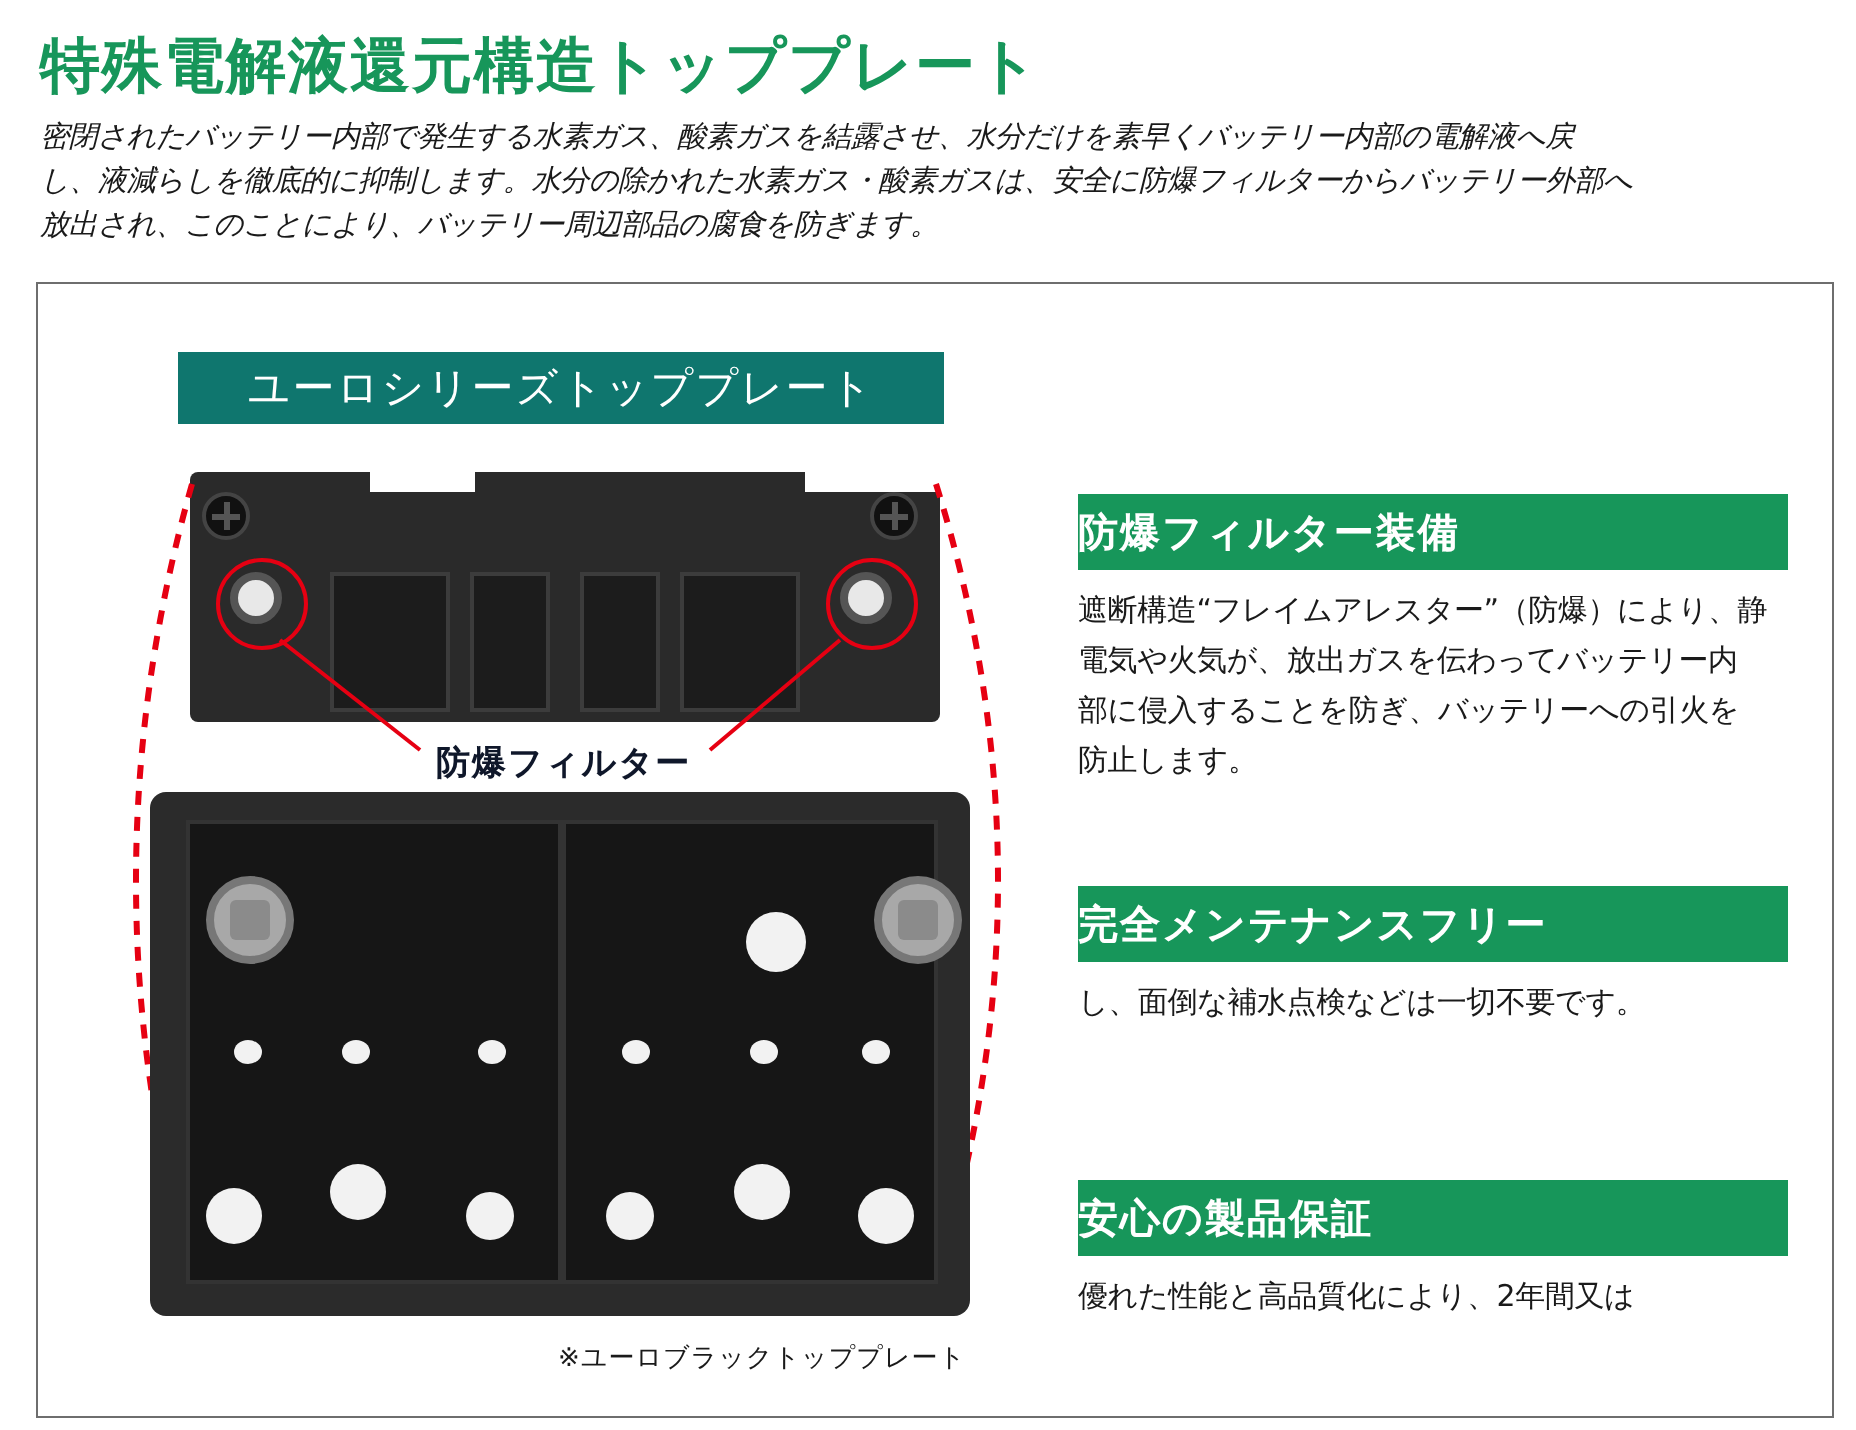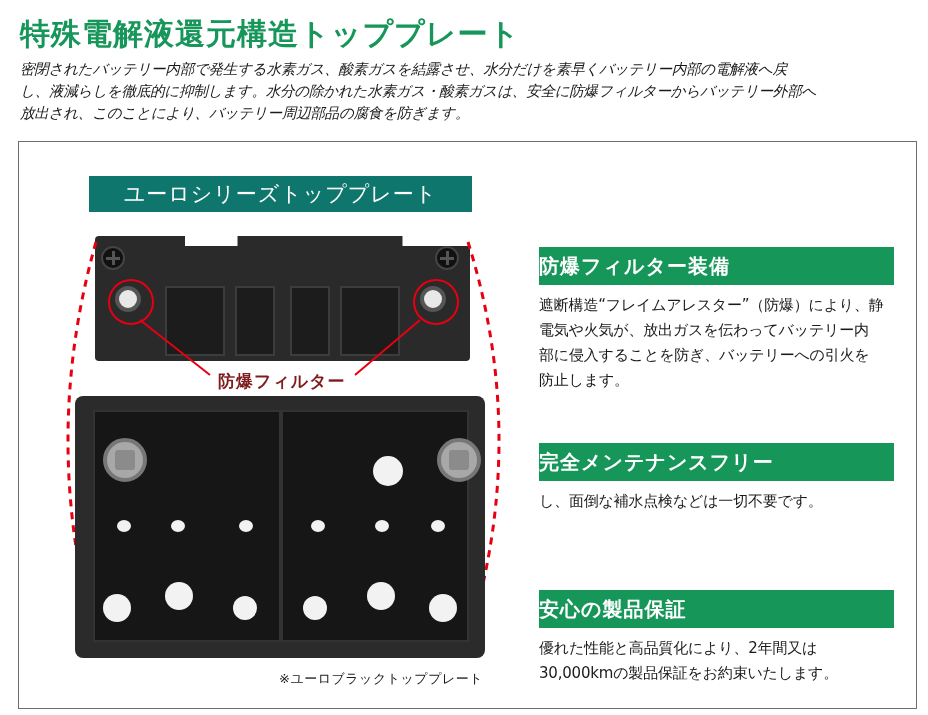--- a/index.html
+++ b/index.html
@@ -31,21 +31,21 @@
     clip-path: polygon(0 0, 24% 0, 24% 8%, 38% 8%, 38% 0, 82% 0, 82% 8%, 100% 8%, 100% 100%, 0 100%);
   }
   .plate-top .cell { position: absolute; background: #1c1c1c; border: 2px solid #3c3c3c; box-sizing: border-box; }
   .screw { position: absolute; width: 24px; height: 24px; border-radius: 50%; background: #111; border: 2px solid #444; box-sizing: border-box; }
   .screw::before, .screw::after { content: ""; position: absolute; background: #555; }
   .screw::before { left: 9px; top: 3px; width: 3px; height: 14px; }
   .screw::after { left: 3px; top: 9px; width: 14px; height: 3px; }
   .filter-dot { position: absolute; width: 26px; height: 26px; border-radius: 50%; background: #e8e8e8; border: 4px solid #555; box-sizing: border-box; }
   .red-circle { position: absolute; width: 46px; height: 46px; border-radius: 50%; border: 2px solid #e60012; box-sizing: border-box; }
   .filter-label {
-    position: absolute; left: 218px; top: 370px; font-size: 17px; color: #7f1d1d; font-weight: bold; letter-spacing: 1px;
+    position: absolute; left: 218px; top: 370px; font-size: 17px; color: #0f172a; font-weight: bold; letter-spacing: 1px;
   }
   svg.overlay { position: absolute; left: 0; top: 0; }
   
   .plate-bottom {
     position: absolute; left: 75px; top: 396px; width: 410px; height: 262px; background: #2b2b2b; border-radius: 8px;
   }
   .pb-half { position: absolute; top: 14px; width: 188px; height: 232px; background: #161616; border: 2px solid #333; box-sizing: border-box; }
   .terminal { position: absolute; width: 44px; height: 44px; border-radius: 50%; background: #a8a8a8; border: 4px solid #777; box-sizing: border-box; }
   .terminal::after { content: ""; position: absolute; left: 8px; top: 8px; width: 20px; height: 20px; background: #8b8b8b; border-radius: 3px; }
   .hole { position: absolute; border-radius: 50%; background: #f2f2f2; }
@@ -131,15 +131,14 @@
   <div class="bar">完全メンテナンスフリー</div>
   <div class="desc">
     <div>し、面倒な補水点検などは一切不要です。</div>
   </div>
 </div>
 
 <div class="feature" style="top:590px;">
   <div class="bar">安心の製品保証</div>
   <div class="desc">
     <div>優れた性能と高品質化により、2年間又は</div>
-    <div>30,000kmの製品保証をお約束いたします。</div>
   </div>
 </div>
 
 </body></html>

